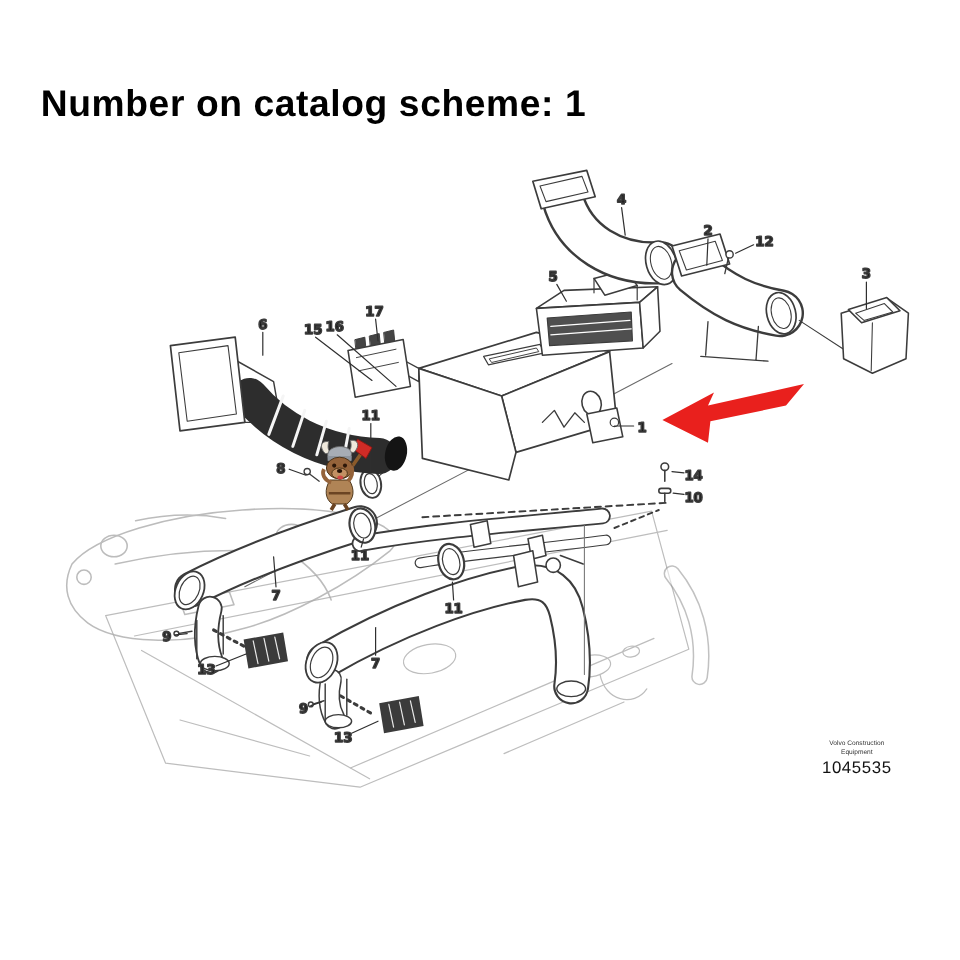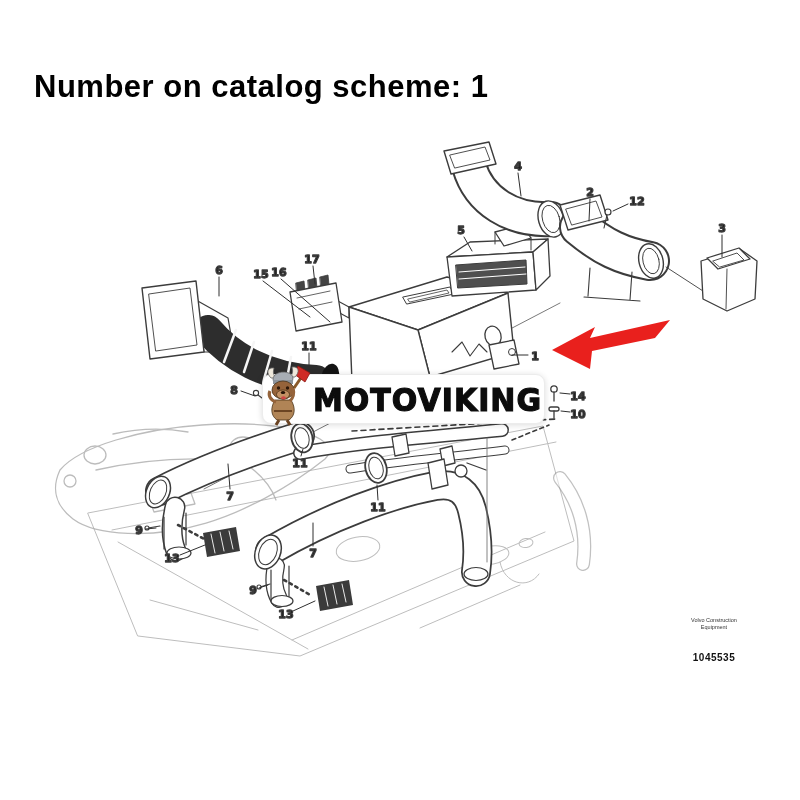--- a/index.html
+++ b/index.html
@@ -11,21 +11,21 @@
   .plbl{font:bold 11px "DejaVu Sans",sans-serif;fill:#1a1a1a;text-anchor:middle;}
   .leader{stroke:#2f2f2f;stroke-width:1;}
   .banner{position:absolute;left:262px;top:374px;width:283px;height:50px;background:#fff;
           border:1px solid #ececec;border-radius:9px;box-shadow:0 1px 6px rgba(0,0,0,.14);
           display:flex;align-items:center;padding-left:50px;box-sizing:border-box;}
   .brand{font-family:"DejaVu Sans",sans-serif;font-weight:900;font-size:30px;color:#0c0c0c;
          letter-spacing:1px;-webkit-text-stroke:1.1px #0c0c0c;white-space:nowrap;transform:scaleY(1.06);}
   .mascot{position:absolute;left:263px;top:363px;width:50px;height:64px;}
   .figure-ref{position:absolute;left:676px;top:617px;width:76px;text-align:center;color:#333;}
   .figure-ref .co{font-size:5.5px;line-height:7px;}
-  .figure-ref .num{font-size:10px;font-weight:bold;color:#111;margin-top:21px;letter-spacing:.5px;}
+  .figure-ref .num{font-size:14px;font-weight:normal;color:#111;margin-top:0;letter-spacing:.5px;}
 </style>
 </head>
 <body>
 
 <div class="stage">
 
   <div class="page-title" style="color: #000000;">Number on catalog scheme: 1</div>
 
   <svg id="diagram-svg" viewBox="0 0 800 800" xmlns="http://www.w3.org/2000/svg">
     <g fill="none" stroke="#3c3c3c" stroke-width="1.3" stroke-linejoin="round" stroke-linecap="round">
@@ -260,23 +260,20 @@
           <line x1="180" y1="555" x2="205" y2="545" class="leader"></line>
           <text x="172" y="562" class="plbl">13</text>
           <line x1="259" y1="588" x2="268" y2="585" class="leader"></line>
           <text x="253" y="594" class="plbl">9</text>
           <line x1="293" y1="611" x2="315" y2="601" class="leader"></line>
           <text x="286" y="618" class="plbl">13</text>
         </g>
     </g>
   </svg>
 
-  <div class="banner">
-    <span class="brand" style="color: rgb(12, 12, 12);">MOTOVIKING</span>
-  </div>
   <svg class="mascot" viewBox="0 0 50 64" xmlns="http://www.w3.org/2000/svg">
     <g stroke="#4a3318" stroke-width="0.8">
       <line x1="31" y1="25" x2="42" y2="9" stroke="#8a5a2a" stroke-width="3"></line>
       <path d="M35,3 L47,10 L42,19 L31,11 Z" fill="#cf2b26" stroke="#8c1713"></path>
       <path d="M8,15 C3,10 4,4 11,5 C10,9 10,12 13,15 Z" fill="#efe9dc" stroke="#666"></path>
       <path d="M32,14 C37,9 36,3 29,4 C30,8 30,11 27,14 Z" fill="#efe9dc" stroke="#666"></path>
       <path d="M10,16 C11,7 29,7 30,15 L29,21 L11,21 Z" fill="#a7adb4" stroke="#666"></path>
       <rect x="10" y="17" width="20" height="4" fill="#8d949c" stroke="none"></rect>
       <ellipse cx="20" cy="27" rx="11" ry="9" fill="#95633a"></ellipse>
       <circle cx="15.5" cy="25" r="1.7" fill="#2c1708" stroke="none"></circle>

